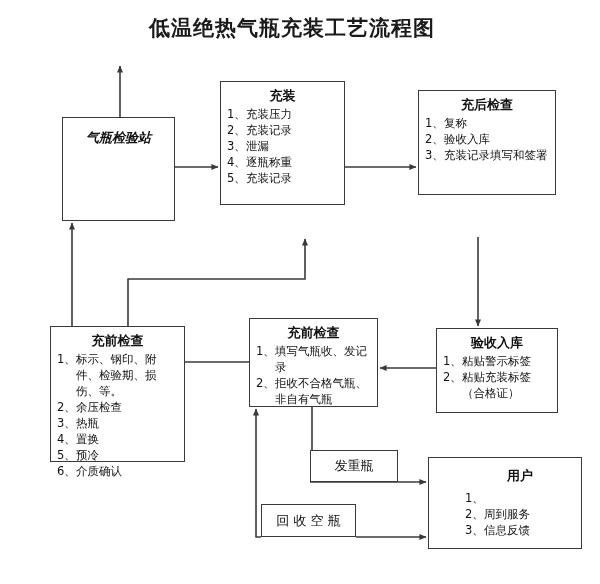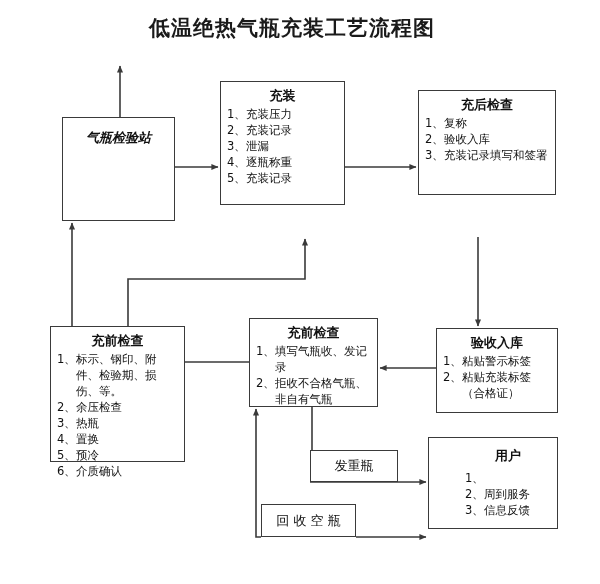--- a/index.html
+++ b/index.html
@@ -84,21 +84,21 @@
 
   
   #node-inspect-station { left: 62px;  top: 117px; width: 113px; height: 104px; font-style: italic; }
   #node-inspect-station .node-title { margin-top: 6px; }
 
   #node-filling        { left: 220px; top: 81px;  width: 125px; height: 124px; }
   #node-post-check     { left: 418px; top: 90px;  width: 138px; height: 105px; }
   #node-pre-check      { left: 50px;  top: 326px; width: 135px; height: 136px; }
   #node-cyl-dispatch   { left: 249px; top: 318px; width: 129px; height: 89px; }
   #node-acceptance     { left: 436px; top: 328px; width: 122px; height: 85px; }
-  #node-user           { left: 428px; top: 437px; width: 130px; height: 92px; padding-left: 36px; }
+  #node-user           { left: 428px; top: 457px; width: 154px; height: 92px; padding-left: 36px; }
   #node-user .node-title { margin-top: 4px; margin-bottom: 6px; }
 
   #node-send-full      { left: 310px; top: 450px; width: 88px;  height: 32px; }
   #node-recycle-empty  { left: 261px; top: 504px; width: 95px;  height: 33px; }
   #node-send-full .node-title,
   #node-recycle-empty .node-title {
     font-weight: normal;
     font-size: 13px;
     line-height: 22px;
     margin: 0;

